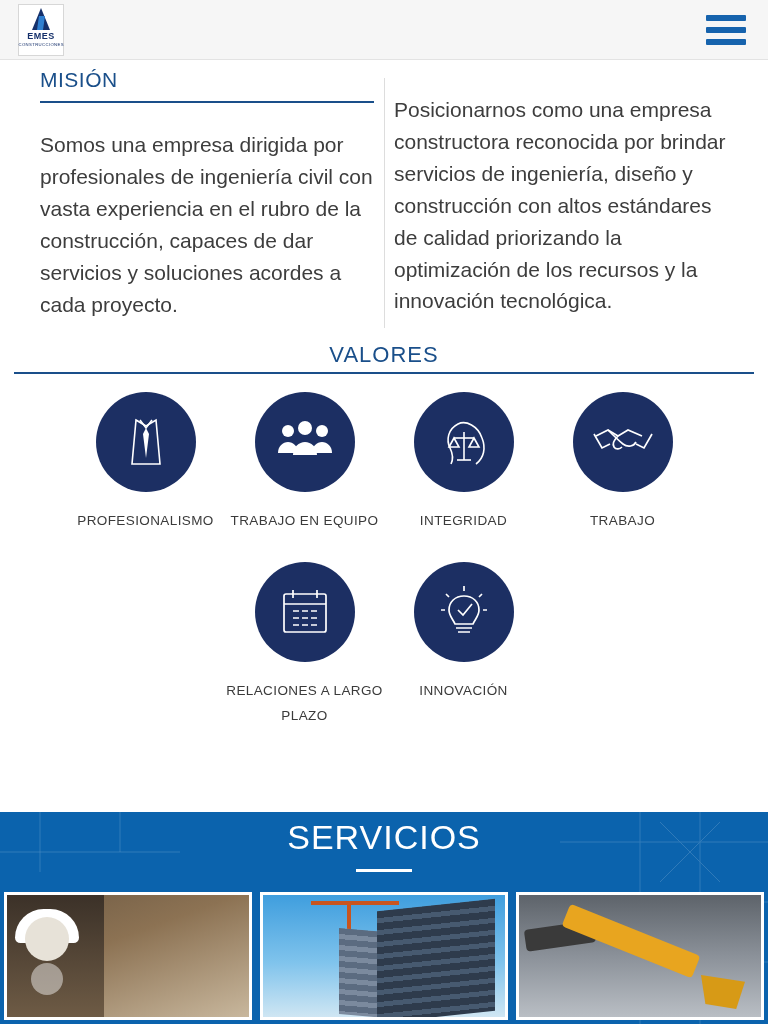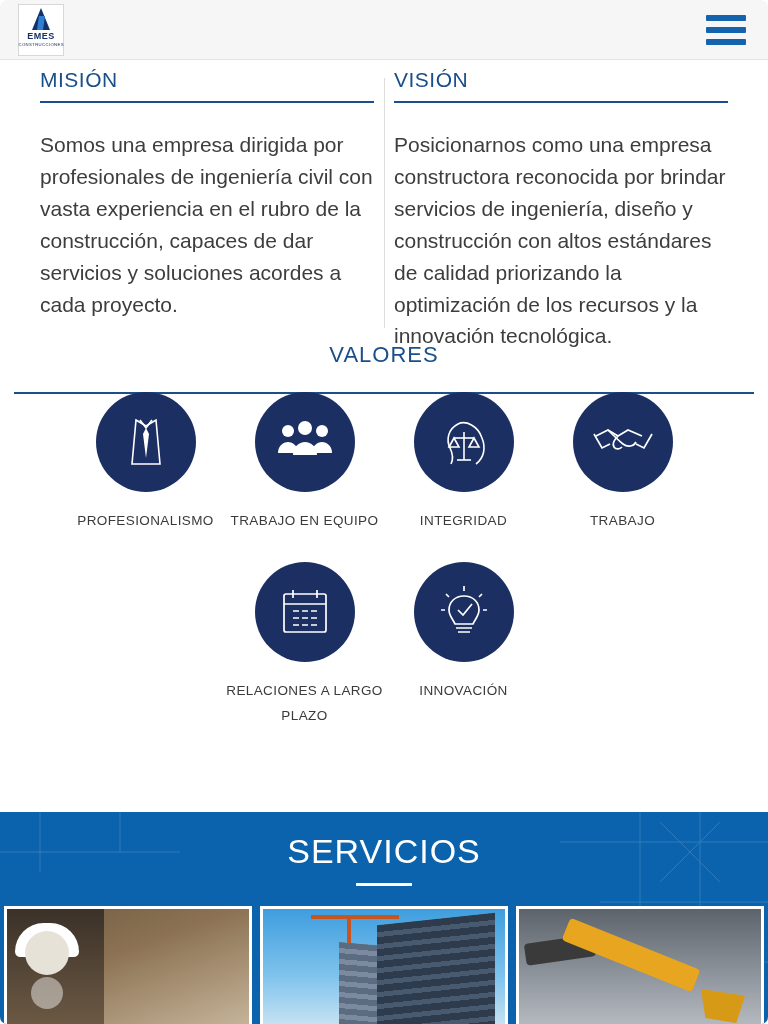--- a/index.html
+++ b/index.html
@@ -8,21 +8,20 @@
     height: 1024px;
     font-family: "Liberation Sans", sans-serif;
     background: #ffffff;
     overflow: hidden;
   }
   .page {
     position: relative;
     width: 768px;
     height: 1024px;
     overflow: hidden;
-    border-radius: 7px;
   }
 
   
   .topbar {
     position: absolute;
     top: 0; left: 0;
     width: 768px;
     height: 60px;
     background: #f6f6f6;
     border-bottom: 1px solid #e3e3e3;
@@ -138,21 +137,21 @@
   .valores-head {
     position: absolute;
     top: 342px; left: 14px;
     width: 740px;
     text-align: center;
   }
   .valores-title {
     font-size: 22px;
     color: #1a4f8a;
     letter-spacing: 1px;
-    padding-bottom: 24px;
+    padding-bottom: 4px;
     border-bottom: 2px solid #1a4f8a;
     font-weight: normal;
   }
 
   .values-grid {
     position: absolute;
     top: 392px; left: 0;
     width: 768px;
     padding: 0 56px;
   }
@@ -197,21 +196,21 @@
     position: absolute;
     inset: 0;
     opacity: .30;
   }
   .servicios-title {
     position: relative;
     text-align: center;
     color: #ffffff;
     font-size: 34px;
     letter-spacing: 1px;
-    padding-top: 20px;
+    padding-top: 6px;
     font-weight: normal;
   }
   .servicios-underline {
     position: relative;
     width: 56px;
     height: 3px;
     background: #ffffff;
     margin: 12px auto 0;
   }
   .cards {
@@ -297,21 +296,20 @@
       <span></span>
     </div>
   </div>
 
   <div class="mv-wrap">
     <div class="mv-col">
       <h2 class="mv-title">MISIÓN</h2>
       <p class="mv-body">Somos una empresa dirigida por profesionales de ingeniería civil con vasta experiencia en el rubro de la construcción, capaces de dar servicios y soluciones acordes a cada proyecto.</p>
     </div>
     <div class="mv-col">
-      <h2 class="mv-title">VISIÓN</h2>
       <p class="mv-body">Posicionarnos como una empresa constructora reconocida por brindar servicios de ingeniería, diseño y construcción con altos estándares de calidad priorizando la optimización de los recursos y la innovación tecnológica.</p>
     </div>
   </div>
   <div class="mv-divider"></div>
 
   <div class="valores-head">
     <h2 class="valores-title">VALORES</h2>
   </div>
 
   <div class="values-grid">

